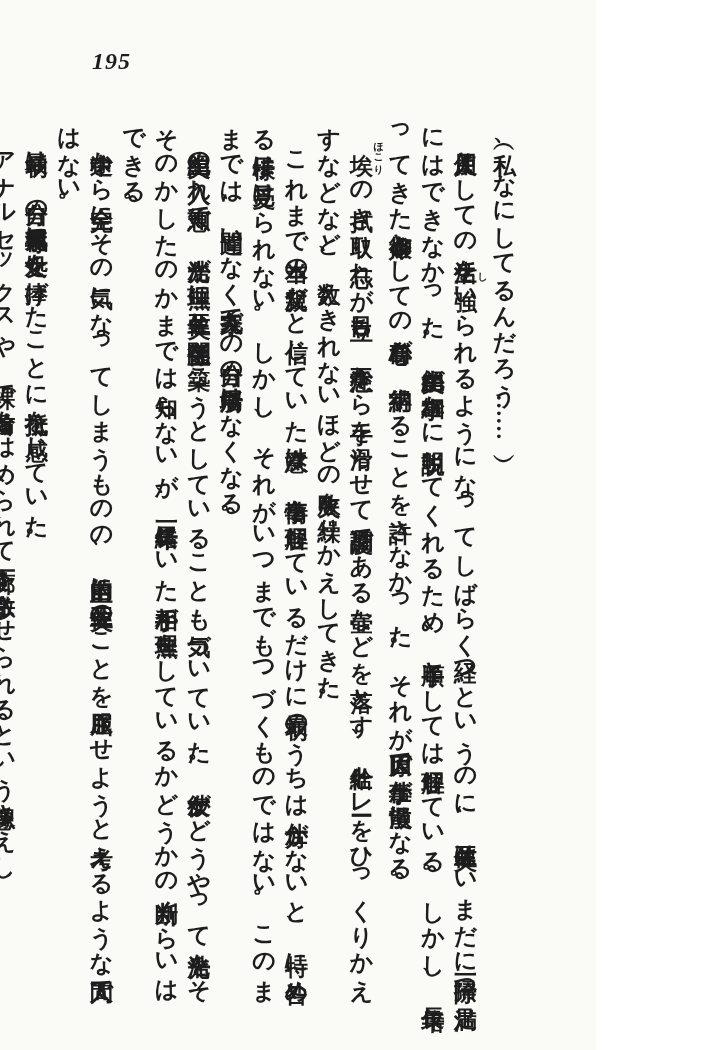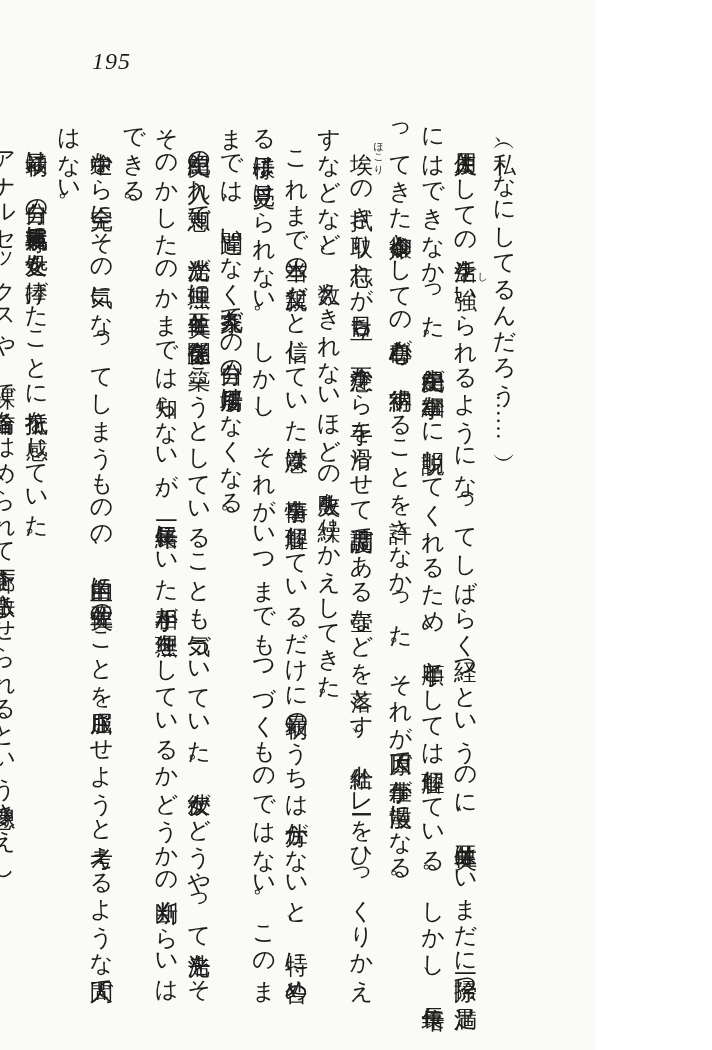--- a/index.html
+++ b/index.html
@@ -6,20 +6,21 @@
     margin: 0;
     padding: 0;
   }
   .page {
     position: relative;
     width: 596px;
     height: 1050px;
     background: var(--page-bg, #fafaf7);
     overflow: hidden;
     font-family: "Liberation Serif", "DejaVu Serif", serif;
+    font-weight: bold;
   }
   .page-number {
     position: absolute;
     top: 48px;
     left: 92px;
     font-size: 24px;
     font-style: italic;
     color: var(--ink, #2a2a2a);
     letter-spacing: 1px;
   }

